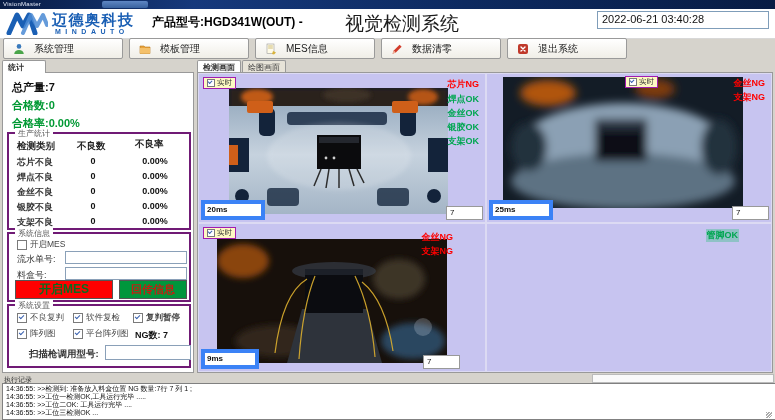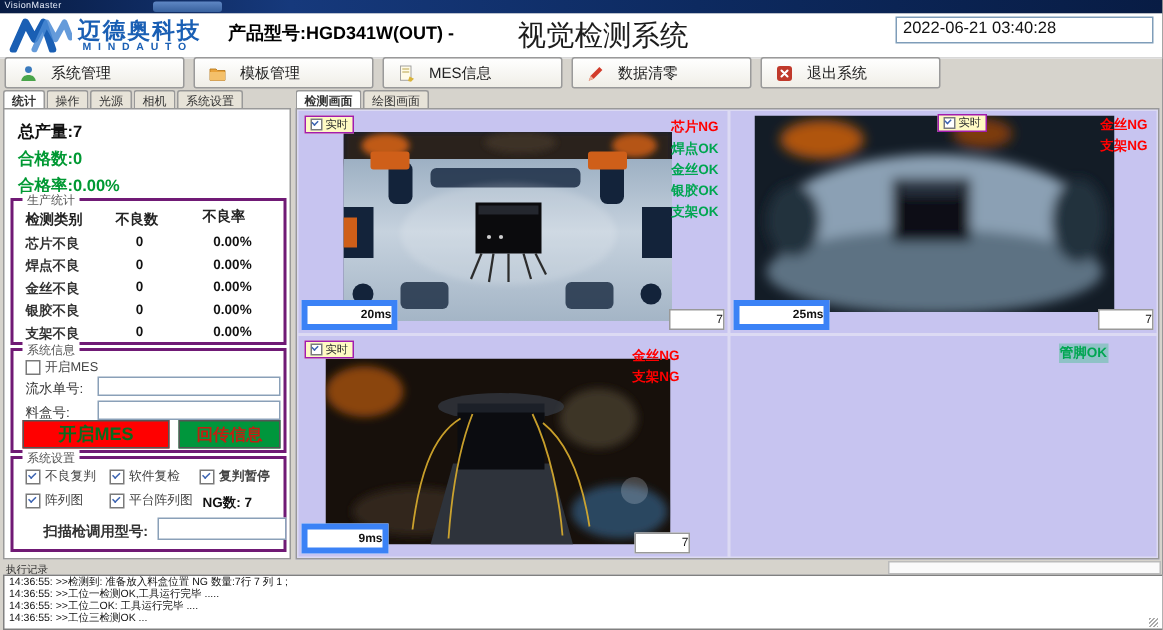--- a/index.html
+++ b/index.html
@@ -50,21 +50,21 @@
   .cbbox.checked::after { content:""; position:absolute; left:1px; top:1px; width:4px; height:2px;
     border-left:1.5px solid #3a62b0; border-bottom:1.5px solid #3a62b0; transform:rotate(-45deg); }
   .fldlabel { position:absolute; font-size:9px; color:#333; }
   .fldinput { position:absolute; height:11px; border:1px solid #8aa0b8; background:#fff; font-size:9px; padding:0 2px; }
   .bigbtn { position:absolute; height:17px; border:1px solid #555; display:flex; align-items:center; justify-content:center;
     font-weight:bold; cursor:default; }
   .btn-red { background:#ff0000; color:#0a6b1e; font-size:12px; }
   .btn-green { background:#00963c; color:#c21f12; font-size:11px; }
   .ngtext { position:absolute; font-size:9px; font-weight:bold; color:#111; }
   
-  .rpanel { position:absolute; left:197px; top:60px; width:576px; height:313px;text-align:right; }
+  .rpanel { position:absolute; left:197px; top:60px; width:576px; height:313px; }
   .rbody { position:absolute; left:0; top:12px; width:574px; height:299px; background:#dcdaf3; border:1px solid #999; }
   .cam { position:absolute; background:#c7c4f0; overflow:hidden; }
   .cam1 { left:1px;  top:1px;   width:286px; height:148px; }
   .cam2 { left:289px; top:1px;  width:284px; height:148px; }
   .cam3 { left:1px;  top:151px; width:286px; height:147px; }
   .cam4 { left:289px; top:151px; width:284px; height:147px; }
   .live { position:absolute; background:#fef9c3; border:1px solid #a21caf; height:10px; padding:0 3px;
     display:flex; align-items:center; gap:2px; font-size:7.5px; color:#333; z-index:5; }
   .live .cbbox { width:6px; height:6px; }
   .live .cbbox.checked::after { left:0; top:0; width:3px; height:2px; }
@@ -155,21 +155,21 @@
         <svg viewBox="0 0 12 12" width="12" height="12">
             <rect x="1" y="1" width="10" height="10" rx="2" fill="#c0392b"></rect>
             <path d="M4 4l4 4M8 4l-4 4" stroke="#fff" stroke-width="1.4" stroke-linecap="round"></path>
           </svg>
       </span>
       <span>退出系统</span>
     </div>
   </div>
 
   <div class="lpanel">
-    <div class="tabrow" style="left:0; top:0;">
+    <div class="tabrow" style="left:0; top:0;flex-direction:column;">
       <span class="tab active">统计</span>
       <span class="tab">操作</span>
       <span class="tab">光源</span>
       <span class="tab">相机</span>
       <span class="tab">系统设置</span>
     </div>
     <div class="lbody"></div>
 
     <span class="sumline" style="top:20px; color:#111;">总产量:7</span>
     <span class="sumline green" style="top:38px;">合格数:0</span>

